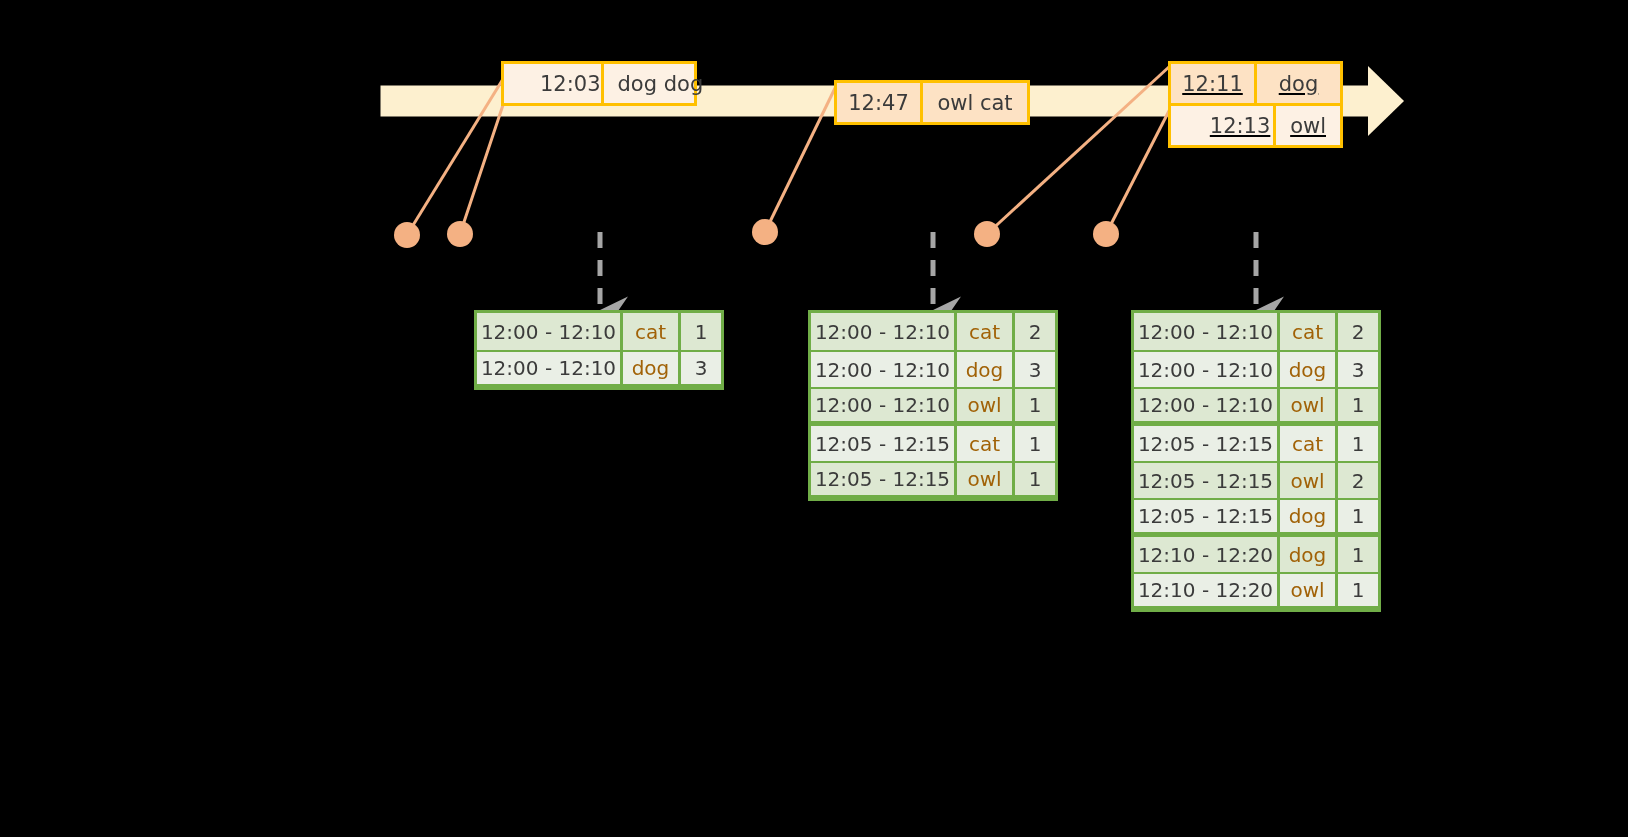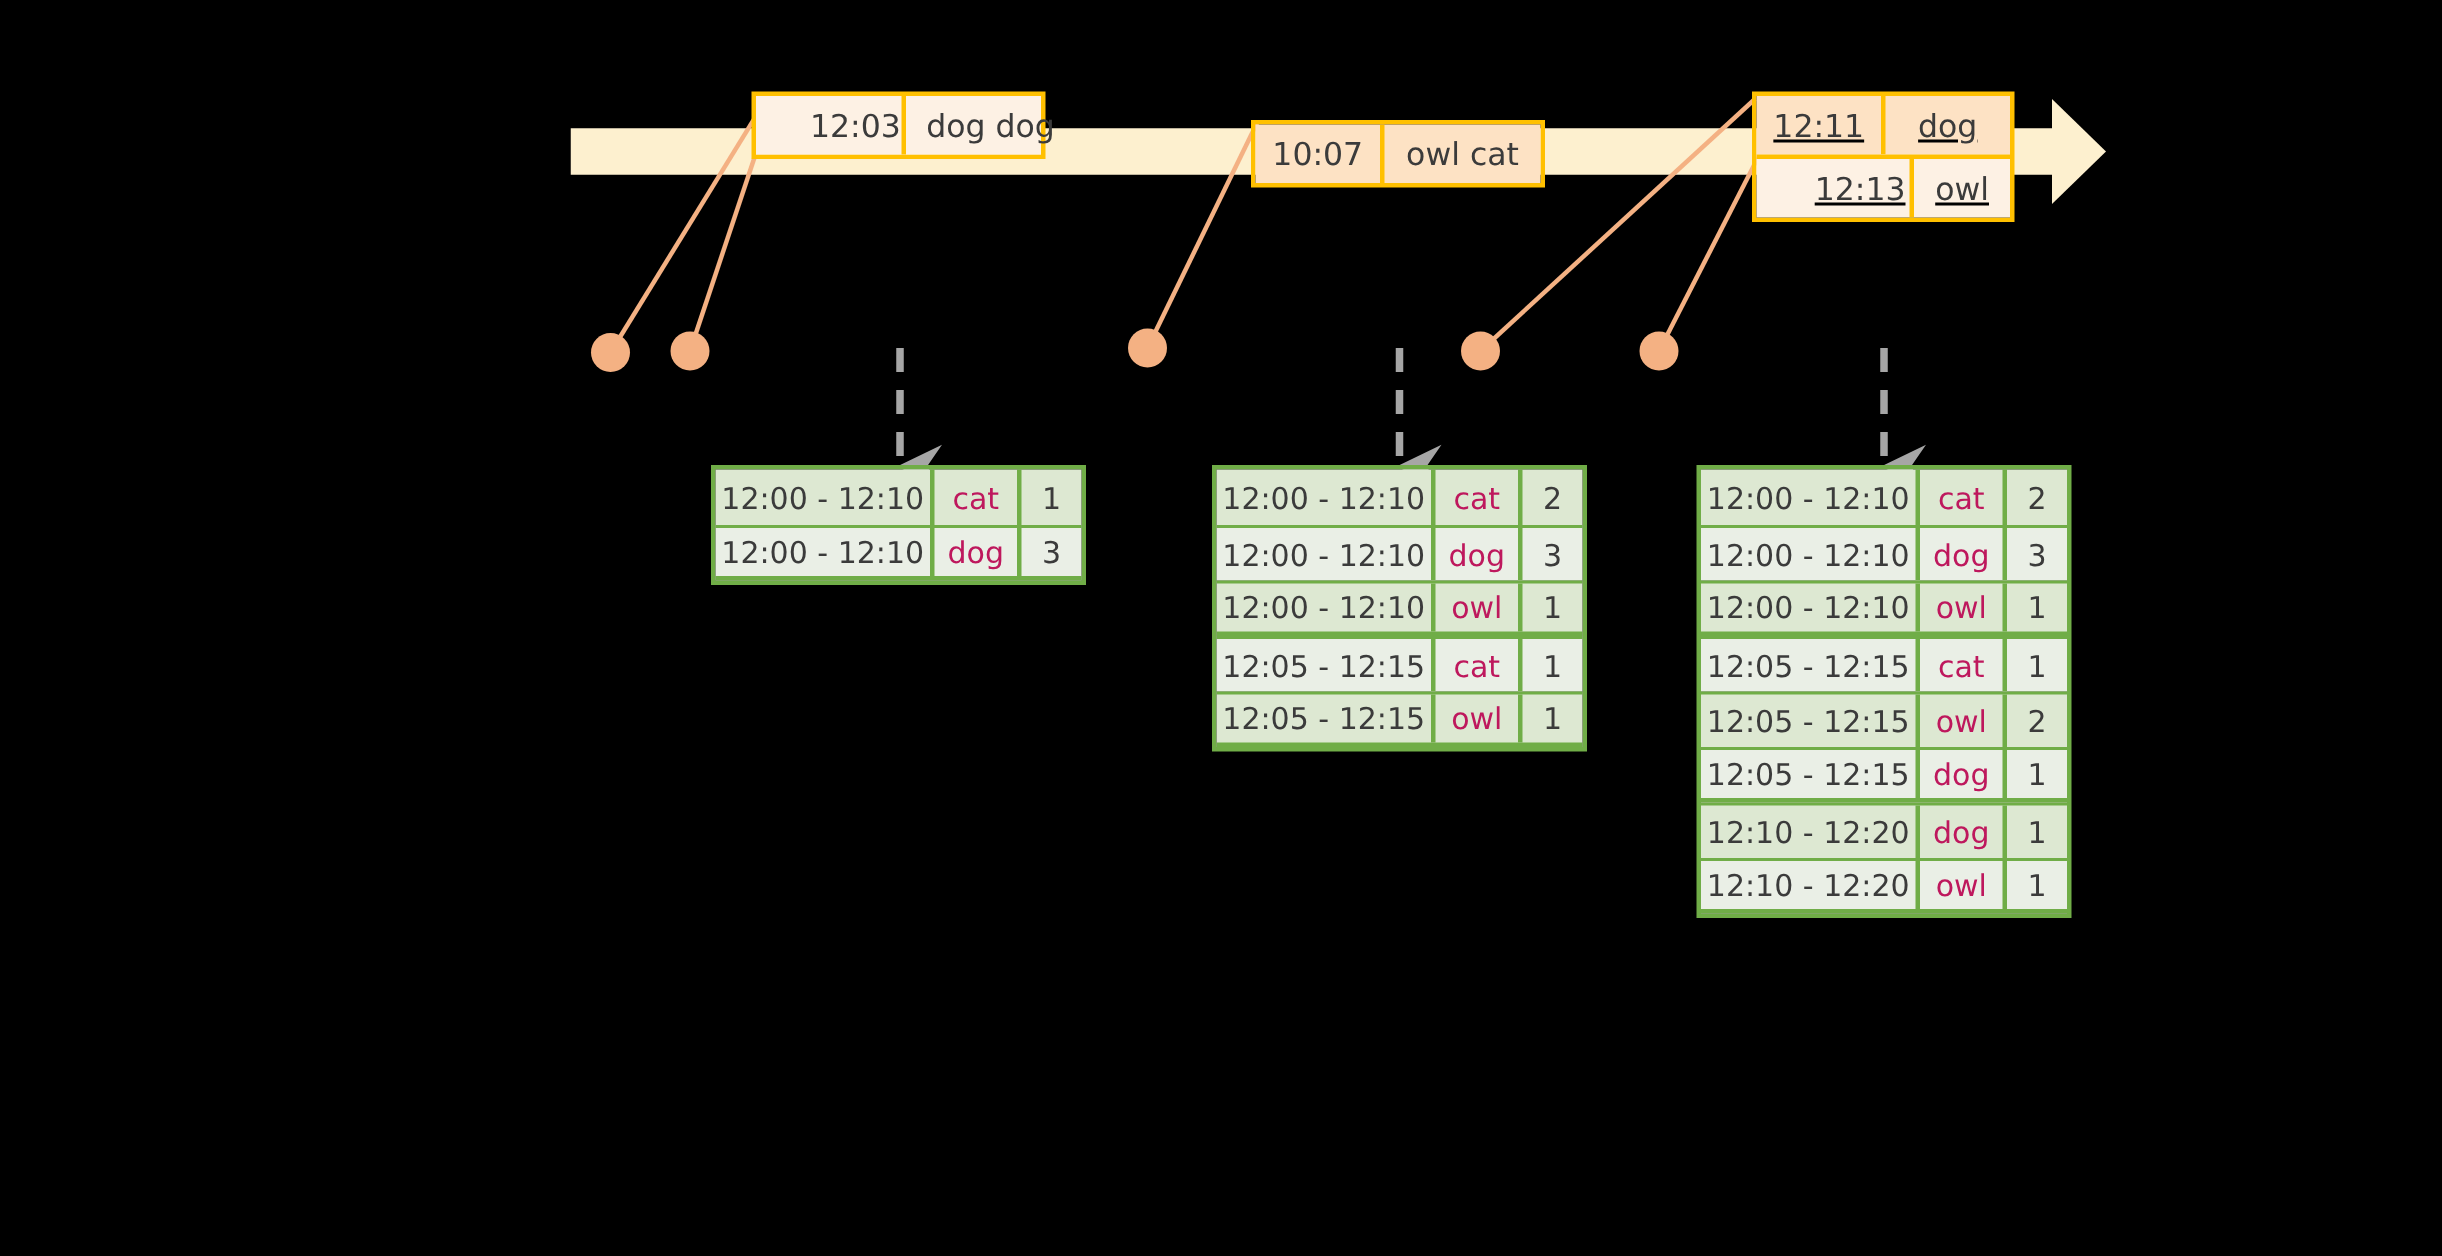--- a/index.html
+++ b/index.html
@@ -98,21 +98,21 @@
     border-right: 3px solid #70ad47;
     box-sizing: border-box;
     white-space: nowrap;
   }
   .res-key {
     width: 58px;
     display: flex;
     align-items: center;
     justify-content: center;
     font-size: 20px;
-    color: #be185d;
+    color: #a16207;
     border-right: 3px solid #70ad47;
     box-sizing: border-box;
   }
   .res-cnt {
     width: 40px;
     display: flex;
     align-items: center;
     justify-content: center;
     font-size: 20px;
     color: #3b3b3b;
@@ -158,21 +158,21 @@
 
   <div id="event-boxes">
       <div class="evt-box" style="left: 501px; top: 61px; width: 196px;">
         <div class="evt-row shade-b">
           <div class="evt-time">12:03</div>
           <div class="evt-val">dog dog</div>
         </div>
       </div>
       <div class="evt-box" style="left: 834px; top: 80px; width: 196px;">
         <div class="evt-row shade-a">
-          <div class="evt-time">10:07</div>
+          <div class="evt-time">12:47</div>
           <div class="evt-val">owl cat</div>
         </div>
       </div>
       <div class="evt-box" style="left: 1168px; top: 61px; width: 175px; text-decoration: underline;">
         <div class="evt-row shade-a">
           <div class="evt-time">12:11</div>
           <div class="evt-val">dog</div>
         </div>
         <div class="evt-row shade-b">
           <div class="evt-time">12:13</div>

